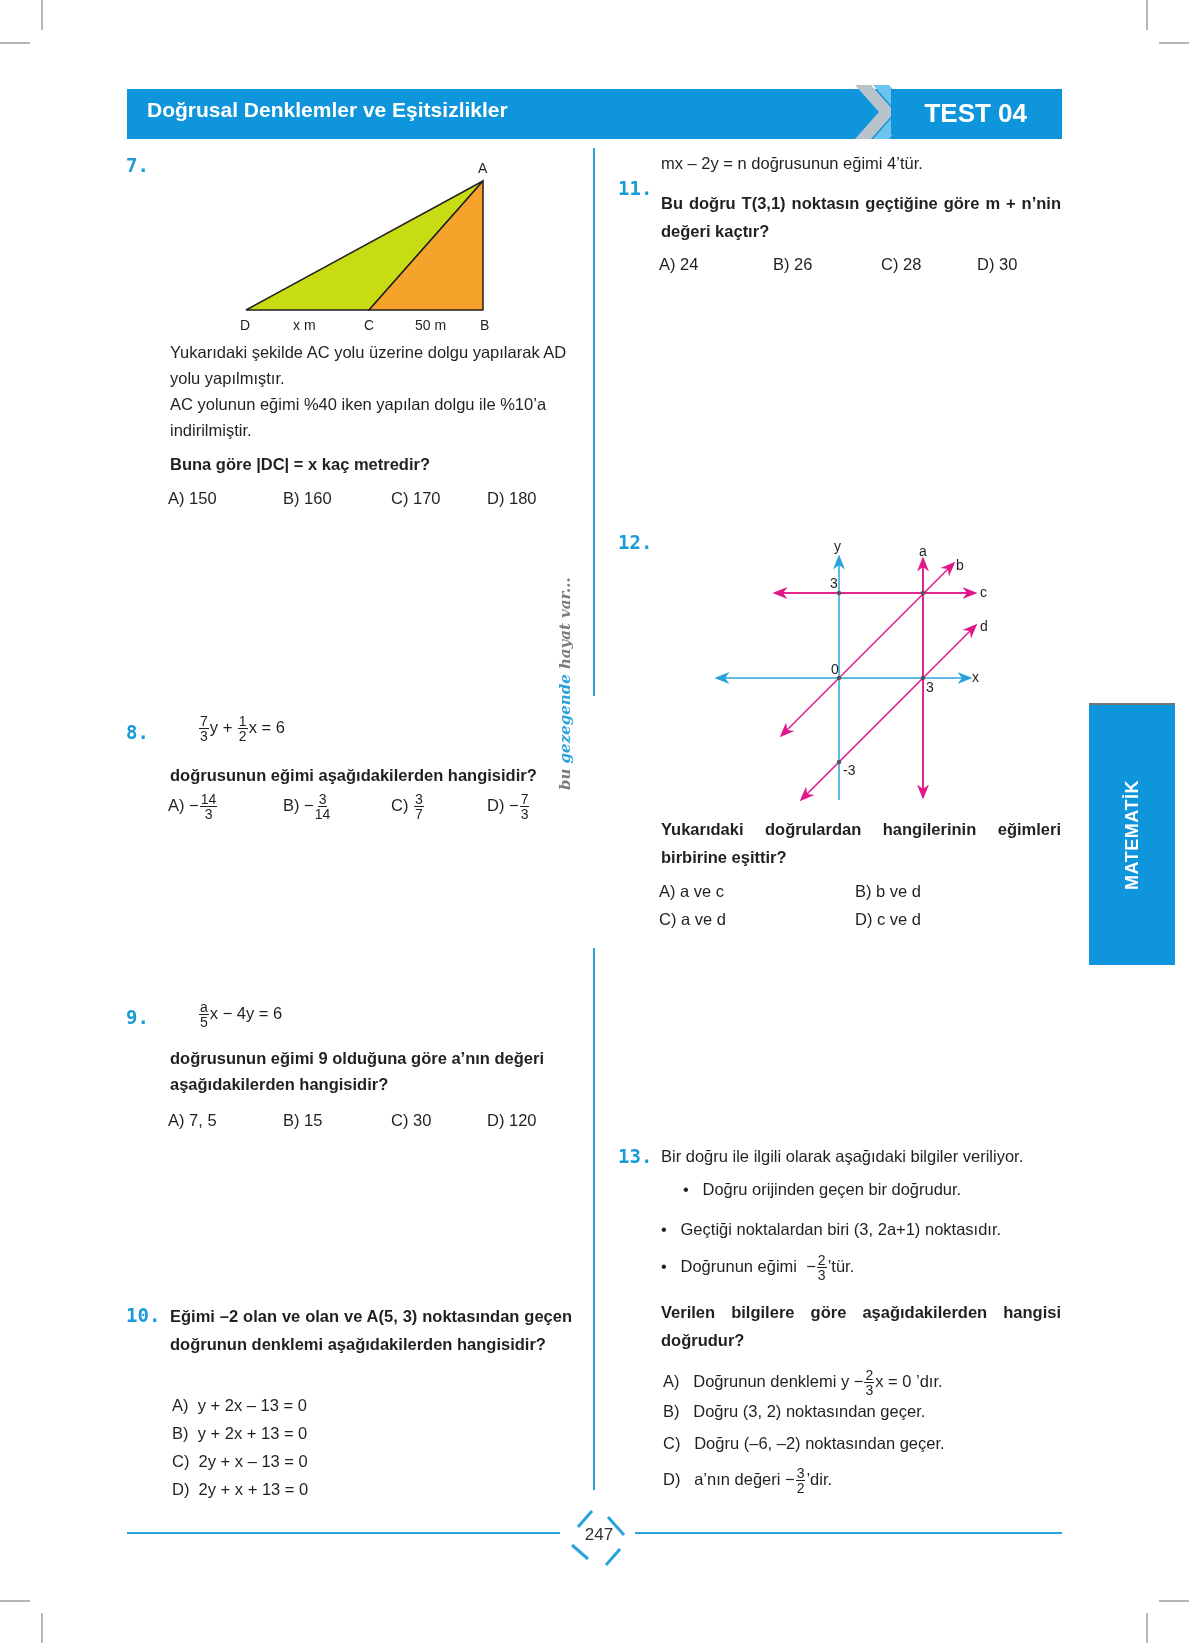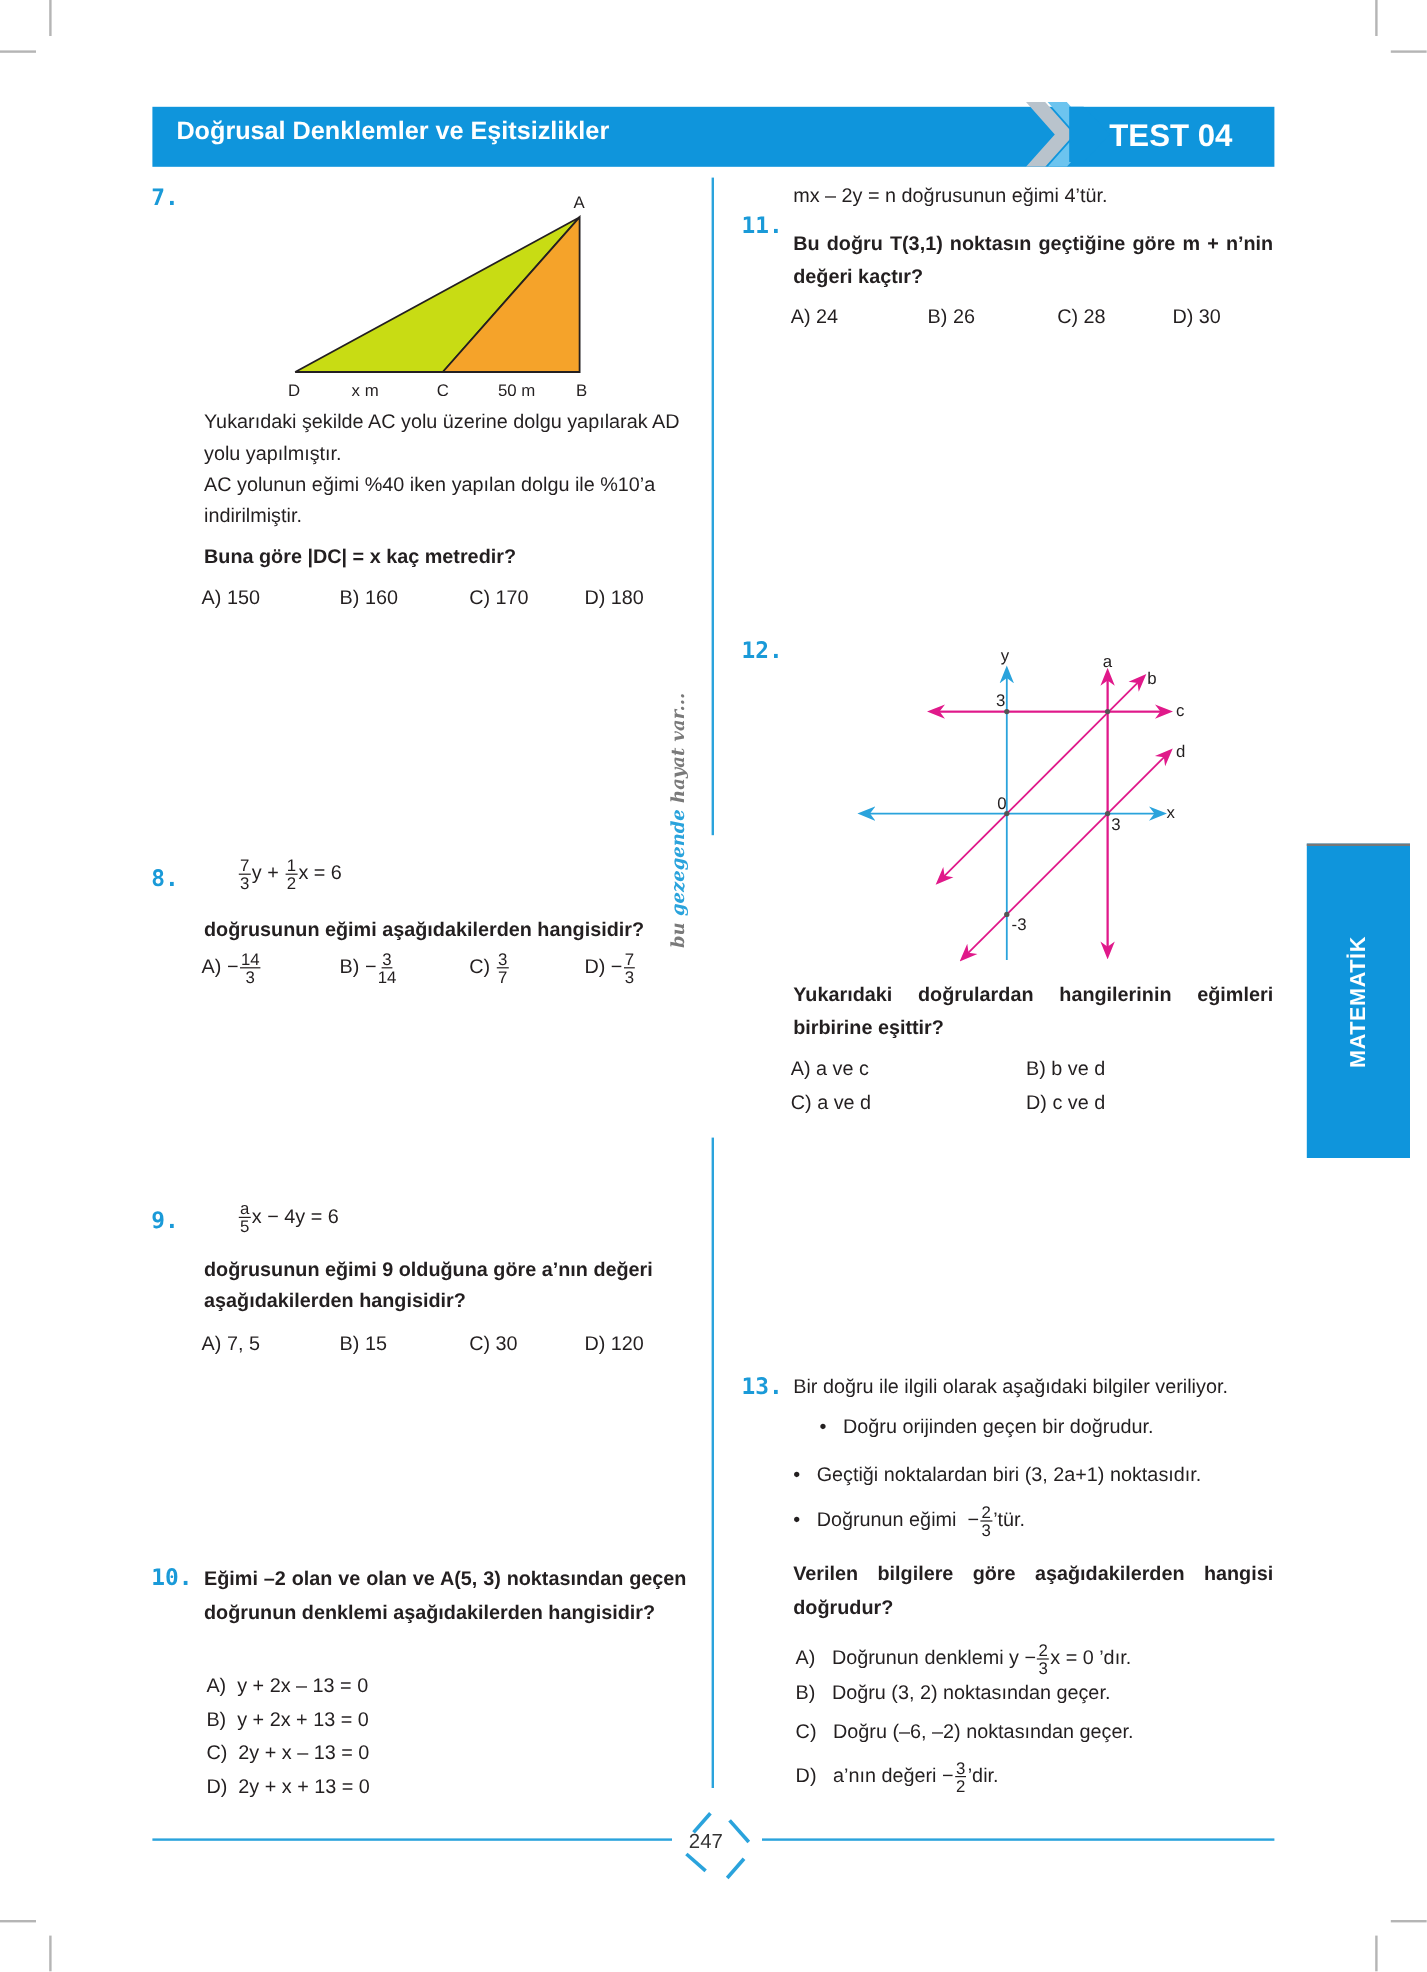--- a/index.html
+++ b/index.html
@@ -16,21 +16,21 @@
   .just{text-align:justify;}
   .frac{display:inline-flex;flex-direction:column;align-items:center;vertical-align:middle;font-size:14px;line-height:14px;margin:0 1px;}
   .frac .num{border-bottom:1px solid #231f20;padding:0 1px;}
   .opt{position:absolute;font-size:16.5px;}
   .vline{position:absolute;width:2px;background:#2aa3dc;}
   .hline{position:absolute;height:1.5px;background:#2aa3dc;}
   .sidetab{position:absolute;left:1089px;top:703px;width:86px;height:260px;background:#0f95dc;border-top:2px solid #777;}
   .sidetab span{position:absolute;left:50%;top:50%;transform:translate(-50%,-50%) rotate(-90deg);color:#fff;font-weight:bold;font-size:18px;white-space:nowrap;letter-spacing:0.5px;}
   .watermark{position:absolute;left:556px;top:790px;transform:rotate(-90deg);transform-origin:left top;font-family:"DejaVu Serif",serif;font-style:italic;font-weight:bold;font-size:15px;white-space:nowrap;color:#7a7a7a;}
   .watermark .blue{color:#2aa3dc;}
-  .pagenum{position:absolute;left:574px;top:1525px;width:50px;font-size:17px;color:#333;}
+  .pagenum{position:absolute;left:574px;top:1525px;width:50px;text-align:center;font-size:17px;color:#333;}
 </style>
 </head>
 <body>
 
 <div class="crop" style="left:41px;top:0;width:1.5px;height:30px;"></div>
 <div class="crop" style="left:0;top:42px;width:30px;height:1.5px;"></div>
 <div class="crop" style="left:1146px;top:0;width:1.5px;height:30px;"></div>
 <div class="crop" style="left:1159px;top:42px;width:30px;height:1.5px;"></div>
 <div class="crop" style="left:41px;top:1613px;width:1.5px;height:30px;"></div>
 <div class="crop" style="left:0;top:1600px;width:30px;height:1.5px;"></div>

